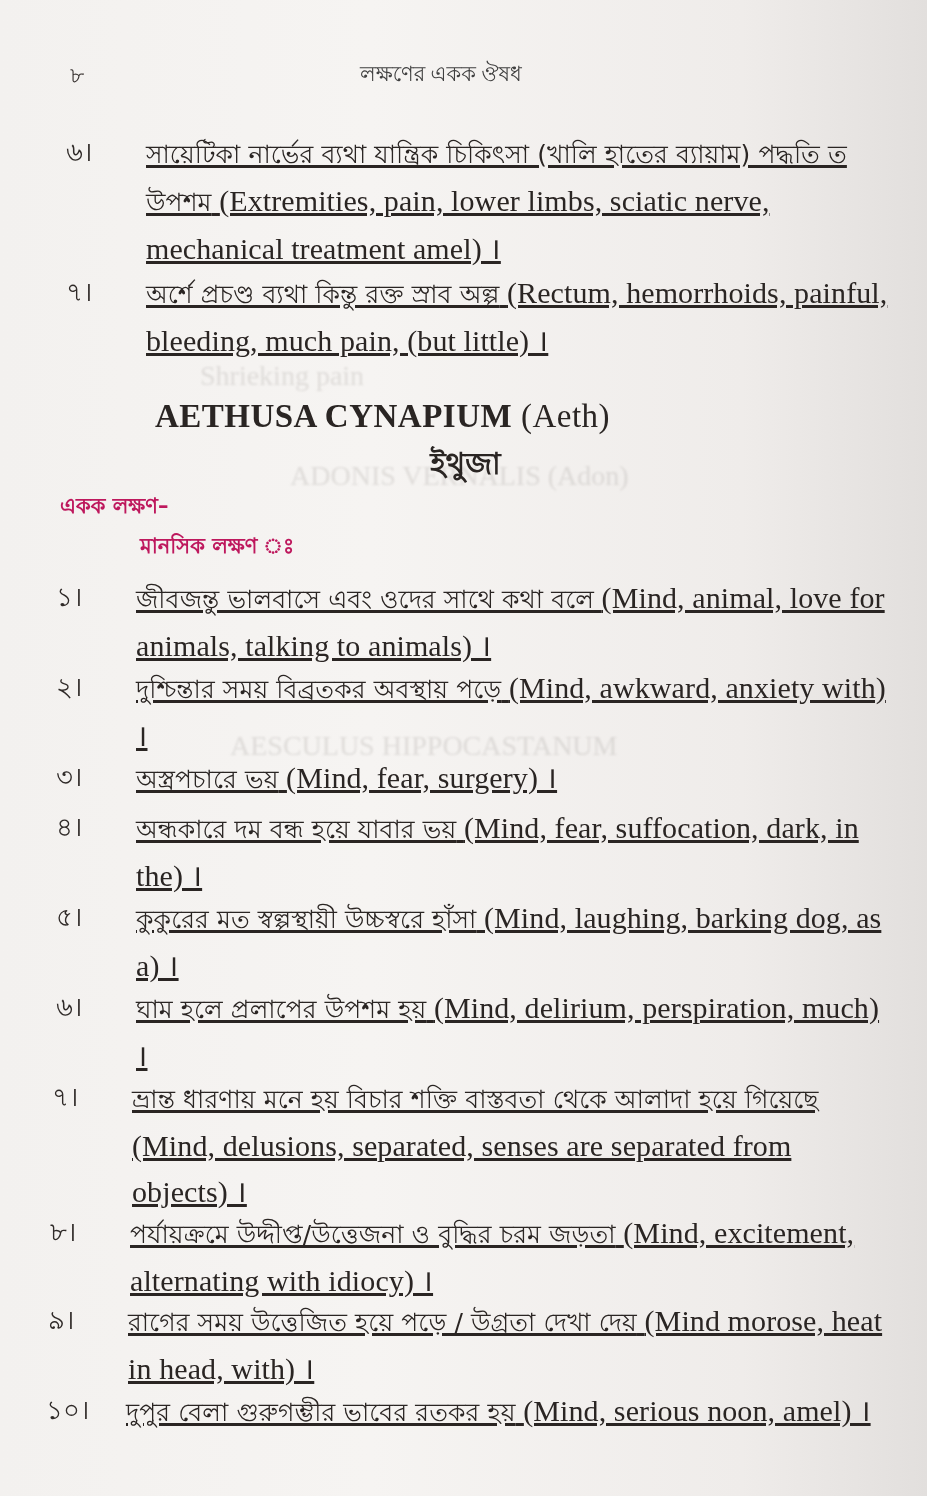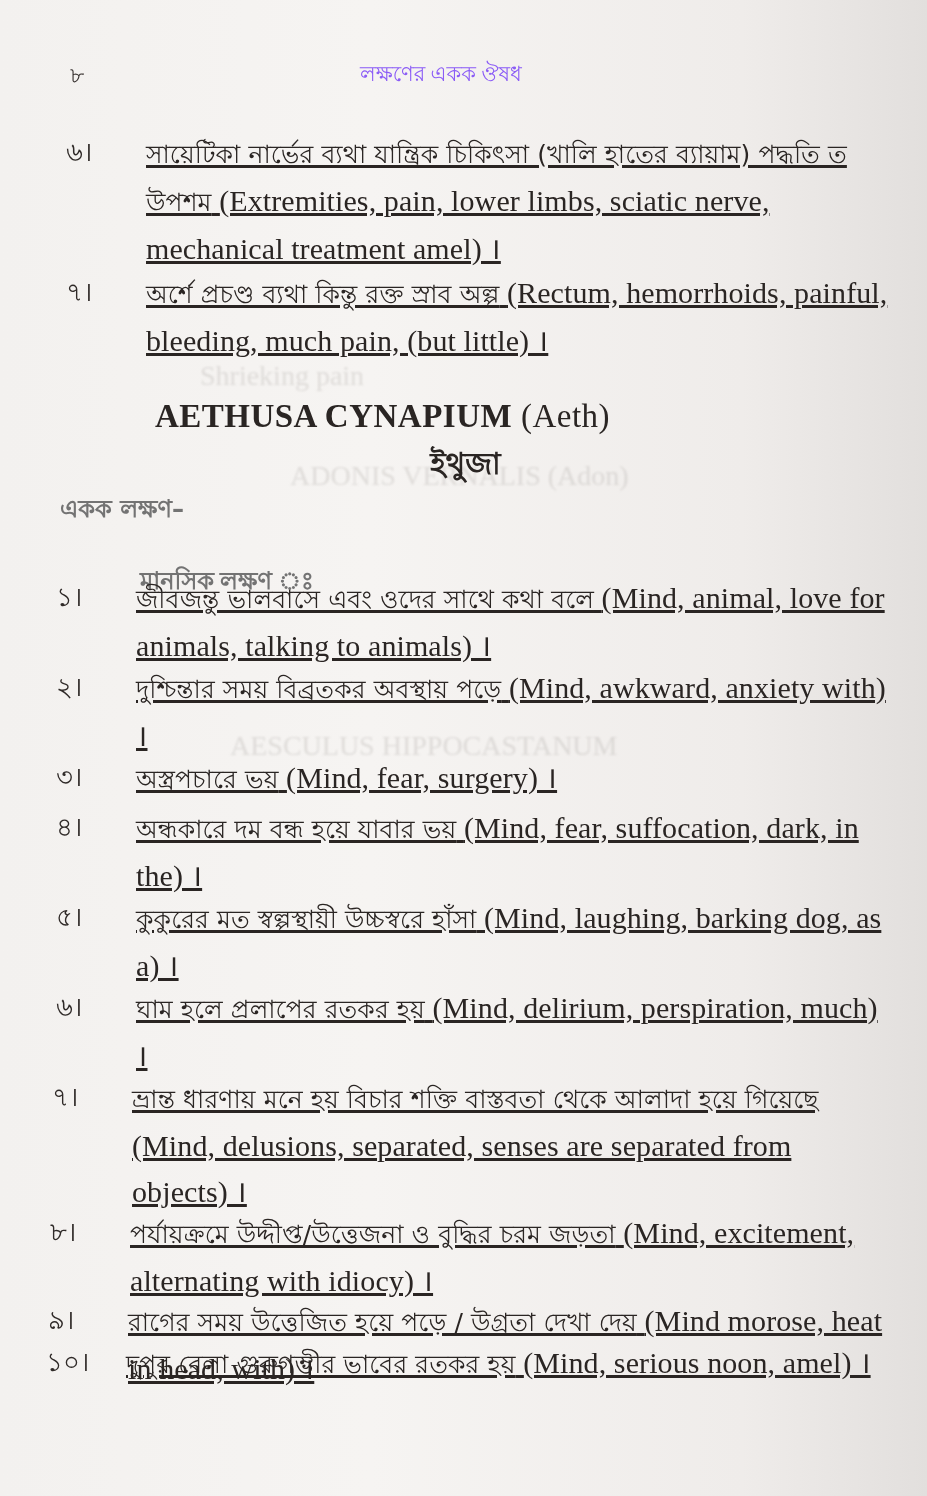--- a/index.html
+++ b/index.html
@@ -32,21 +32,21 @@
       left: 70px;
       top: 6px;
       font-size: 22px;
       color: #3b3533;
     }
     .running-title {
       position: absolute;
       left: 360px;
       top: 6px;
       font-size: 21px;
-      color: #8b5cf6;
+      color: #404040;
       filter: blur(0.6px);
     }
     .entry {
       position: absolute;
       font-size: 30px;
       line-height: 46px;
       letter-spacing: 0.1px;
     }
     .entry .num {
       position: absolute;
@@ -84,23 +84,23 @@
       width: 927px;
       top: 440px;
       text-align: center;
       font-family: "DejaVu Sans", sans-serif;
       font-size: 30px;
       font-weight: bold;
     }
     .subhead {
       position: absolute;
       font-family: "DejaVu Sans", sans-serif;
-      font-size: 24px;
+      font-size: 21px;
       font-weight: bold;
-      color: #737373;
+      color: #be185d;
     }
     .bleed {
       position: absolute;
       color: rgba(120, 115, 112, 0.18);
       font-size: 28px;
       filter: blur(1.2px);
       pointer-events: none;
     }
   </style>
 </head>
@@ -127,21 +127,21 @@
     <span class="text"><span class="bn">অর্শে প্রচণ্ড ব্যথা কিন্তু রক্ত স্রাব অল্প</span> <span>(Rectum, hemorrhoids, painful, bleeding, much pain, (but little) ।</span></span>
   </div>
 
   <div class="heading-en">
     <span>AETHUSA CYNAPIUM</span>
     <span class="abbr">(Aeth)</span>
   </div>
   <div class="heading-bn">ইথুজা</div>
 
   <div class="subhead" style="left:60px;top:490px;">একক লক্ষণ–</div>
-  <div class="subhead" style="left:140px;top:562px;font-family:Liberation Serif, serif;">মানসিক লক্ষণ ঃ</div>
+  <div class="subhead" style="left:140px;top:530px;">মানসিক লক্ষণ ঃ</div>
 
   <div class="entry" style="left:56px;top:575px;width:840px;">
     <span class="num">১।</span>
     <span class="text"><span class="bn">জীবজন্তু ভালবাসে এবং ওদের সাথে কথা বলে</span> <span>(Mind, animal, love for animals, talking to animals) ।</span></span>
   </div>
 
   <div class="entry" style="left:56px;top:665px;width:840px;">
     <span class="num">২।</span>
     <span class="text"><span class="bn">দুশ্চিন্তার সময় বিব্রতকর অবস্থায় পড়ে</span> <span>(Mind, awkward, anxiety with) ।</span></span>
   </div>
@@ -156,36 +156,36 @@
     <span class="text"><span class="bn">অন্ধকারে দম বন্ধ হয়ে যাবার ভয়</span> <span>(Mind, fear, suffocation, dark, in the) ।</span></span>
   </div>
 
   <div class="entry" style="left:56px;top:895px;width:840px;">
     <span class="num">৫।</span>
     <span class="text"><span class="bn">কুকুরের মত স্বল্পস্থায়ী উচ্চস্বরে হাঁসা</span> <span>(Mind, laughing, barking dog, as a) ।</span></span>
   </div>
 
   <div class="entry" style="left:56px;top:985px;width:840px;">
     <span class="num">৬।</span>
-    <span class="text"><span class="bn">ঘাম হলে প্রলাপের রতকর হয়</span> <span>(Mind, delirium, perspiration, much) ।</span></span>
+    <span class="text"><span class="bn">ঘাম হলে প্রলাপের উপশম হয়</span> <span>(Mind, delirium, perspiration, much) ।</span></span>
   </div>
 
   <div class="entry" style="left:52px;top:1075px;width:840px;">
     <span class="num">৭।</span>
     <span class="text"><span class="bn">ভ্রান্ত ধারণায় মনে হয় বিচার শক্তি বাস্তবতা থেকে আলাদা হয়ে গিয়েছে</span> <span>(Mind, delusions, separated, senses are separated from objects) ।</span></span>
   </div>
 
   <div class="entry" style="left:50px;top:1210px;width:840px;">
     <span class="num">৮।</span>
     <span class="text"><span class="bn">পর্যায়ক্রমে উদ্দীপ্ত/উত্তেজনা ও বুদ্ধির চরম জড়তা</span> <span>(Mind, excitement, alternating with idiocy) ।</span></span>
   </div>
 
   <div class="entry" style="left:48px;top:1298px;width:840px;">
     <span class="num">৯।</span>
     <span class="text"><span class="bn">রাগের সময় উত্তেজিত হয়ে পড়ে / উগ্রতা দেখা দেয়</span> <span>(Mind morose, heat in head, with) ।</span></span>
   </div>
 
-  <div class="entry" style="left:46px;top:1340px;width:840px;">
+  <div class="entry" style="left:46px;top:1388px;width:840px;">
     <span class="num">১০।</span>
     <span class="text"><span class="bn">দুপুর বেলা গুরুগম্ভীর ভাবের রতকর হয়</span> <span>(Mind, serious noon, amel) ।</span></span>
   </div>
 
 </div>
 
 </body></html>

